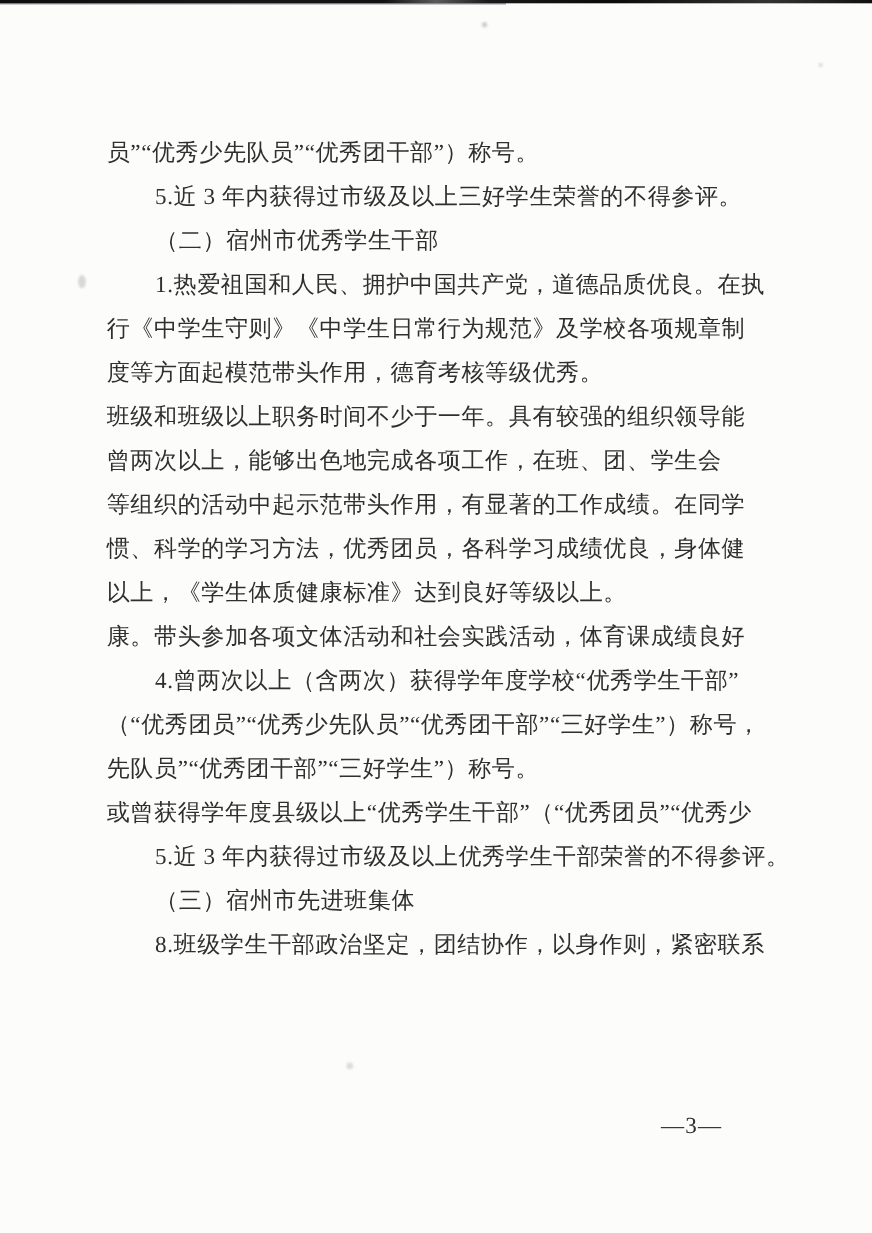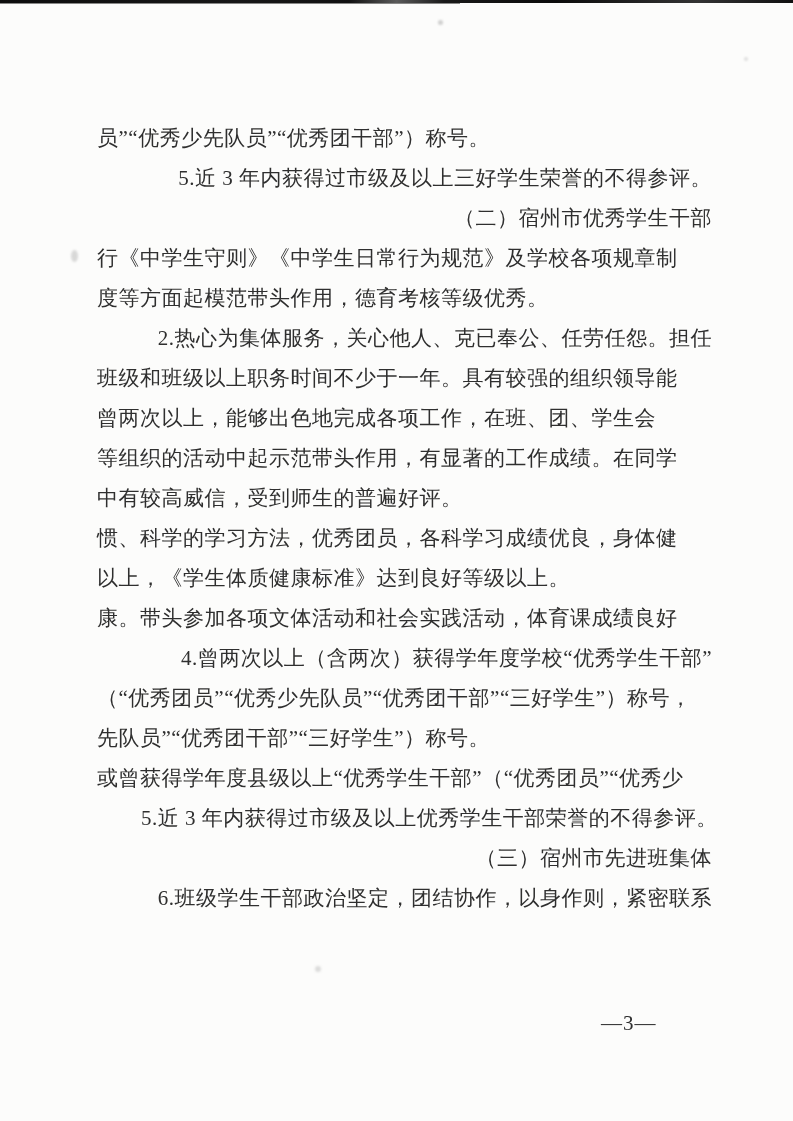--- a/index.html
+++ b/index.html
@@ -46,21 +46,20 @@
     line-height: 40px;
     letter-spacing: 0.5px;
   }
   .line {
     height: 40px;
     white-space: nowrap;
     text-rendering: optimizeLegibility;
   }
   .line.indent {
     padding-left: 44px;
-    text-align: right;
   }
   .page-number {
     position: absolute;
     left: 601px;
     top: 1011px;
     font-size: 21px;
     letter-spacing: 1px;
     color: var(--ink, #2f2f2f);
   }
   
@@ -82,33 +81,32 @@
 
   <div class="speckle s1"></div>
   <div class="speckle s2"></div>
   <div class="speckle s3"></div>
   <div class="speckle s4"></div>
 
   <div class="text-block">
       <div class="line">员”“优秀少先队员”“优秀团干部”）称号。</div>
       <div class="line indent">5.近 3 年内获得过市级及以上三好学生荣誉的不得参评。</div>
       <div class="line indent">（二）宿州市优秀学生干部</div>
+      <div class="line indent">1.热爱祖国和人民、拥护中国共产党，道德品质优良。在执</div>
       <div class="line">行《中学生守则》《中学生日常行为规范》及学校各项规章制</div>
       <div class="line">度等方面起模范带头作用，德育考核等级优秀。</div>
-      <div class="line indent">2.热心为集体服务，关心他人、克已奉公、任劳任怨。担任</div>
       <div class="line">班级和班级以上职务时间不少于一年。具有较强的组织领导能</div>
       <div class="line">曾两次以上，能够出色地完成各项工作，在班、团、学生会</div>
       <div class="line">等组织的活动中起示范带头作用，有显著的工作成绩。在同学</div>
-      <div class="line">中有较高威信，受到师生的普遍好评。</div>
       <div class="line">惯、科学的学习方法，优秀团员，各科学习成绩优良，身体健</div>
       <div class="line">以上，《学生体质健康标准》达到良好等级以上。</div>
       <div class="line">康。带头参加各项文体活动和社会实践活动，体育课成绩良好</div>
       <div class="line indent">4.曾两次以上（含两次）获得学年度学校“优秀学生干部”</div>
       <div class="line">（“优秀团员”“优秀少先队员”“优秀团干部”“三好学生”）称号，</div>
       <div class="line">先队员”“优秀团干部”“三好学生”）称号。</div>
       <div class="line">或曾获得学年度县级以上“优秀学生干部”（“优秀团员”“优秀少</div>
       <div class="line indent">5.近 3 年内获得过市级及以上优秀学生干部荣誉的不得参评。</div>
       <div class="line indent">（三）宿州市先进班集体</div>
-      <div class="line indent">6.班级学生干部政治坚定，团结协作，以身作则，紧密联系</div>
+      <div class="line indent">8.班级学生干部政治坚定，团结协作，以身作则，紧密联系</div>
     </div>
 
   <div class="page-number">—3—</div>
 </div>
 
 </body></html>

